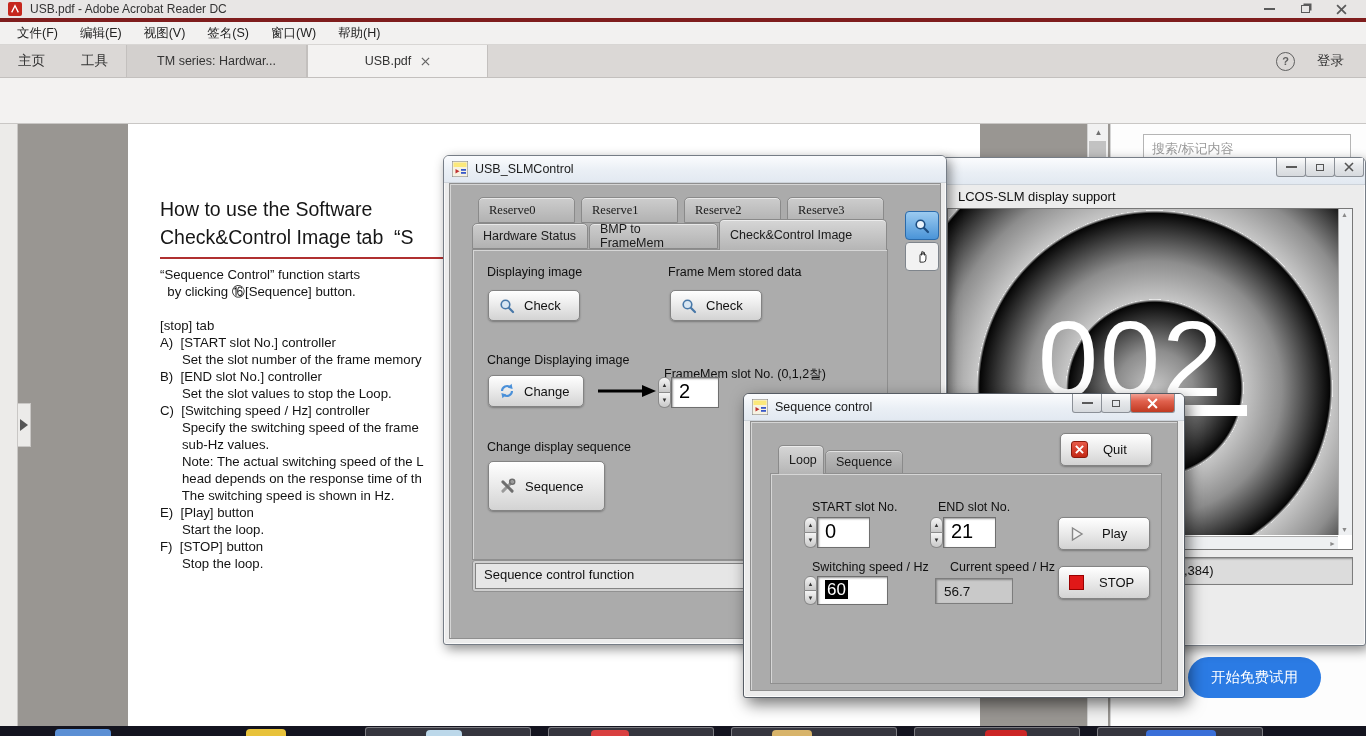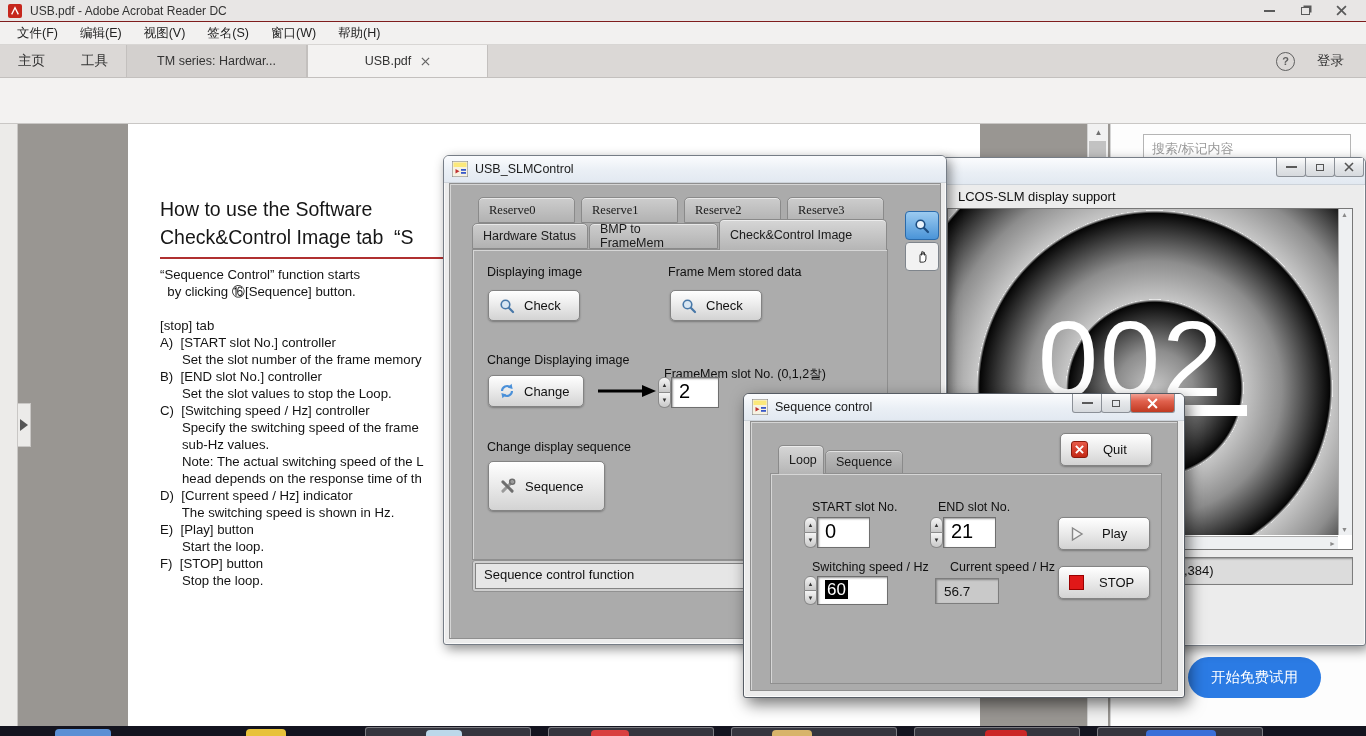--- a/index.html
+++ b/index.html
@@ -2,21 +2,21 @@
 <html><head>
 <meta charset="utf-8">
 <style>
   * { margin:0; padding:0; box-sizing:border-box; }
   html,body { width:1366px; height:736px; overflow:hidden; }
   body { font-family:"Liberation Sans", sans-serif; font-size:13px; color:#222; }
   .abs { position:absolute; }
   .screen { position:relative; width:1366px; height:736px; background:#999692; overflow:hidden; }
 
   
-  .acro-titlebar { left:0; top:0; width:1366px; height:22px; background:#e8e6e5; border-bottom:1px solid #7f1d1d; display:flex; align-items:center; padding:0 8px; gap:8px; }
+  .acro-titlebar { left:0; top:0; width:1366px; height:22px; background:#e8e6e5; border-bottom:4px solid #7f1d1d; display:flex; align-items:center; padding:0 8px; gap:8px; }
   .acro-title { font-size:12px; color:#333; }
   .pdf-logo { width:14px; height:14px; background:#c6261c; border-radius:2px; display:grid; place-items:center; }
   .winbtns { margin-left:auto; display:flex; gap:14px; align-items:center; padding-right:6px; }
   .winbtn { width:22px; height:14px; display:grid; place-items:center; cursor:default; }
   .g-min { width:11px; height:2px; background:#5a5a5a; }
   .g-restore { width:9px; height:8px; border:1.5px solid #5a5a5a; box-shadow:2px -2px 0 -0.5px #5a5a5a; }
   .acro-menubar { left:0; top:22px; width:1366px; height:23px; background:#f2f1f0; border-bottom:1px solid #d8d6d4; display:flex; align-items:center; padding-left:6px; }
   .menu-item { padding:0 11px; font-size:12.5px; color:#222; line-height:22px; }
   .acro-tabbar { left:0; top:45px; width:1366px; height:33px; background:#dbd8d6; border-bottom:1px solid #c3c0be; display:flex; align-items:stretch; }
   .navtab { padding:8px 18px; display:flex; align-items:center; font-size:13.5px; color:#333; }
@@ -286,21 +286,20 @@
         <div class="pdf-line">[stop] tab</div>
         <div class="pdf-line">A)  [START slot No.] controller</div>
         <div class="pdf-line">      Set the slot number of the frame memory</div>
         <div class="pdf-line">B)  [END slot No.] controller</div>
         <div class="pdf-line">      Set the slot values to stop the Loop.</div>
         <div class="pdf-line">C)  [Switching speed / Hz] controller</div>
         <div class="pdf-line">      Specify the switching speed of the frame</div>
         <div class="pdf-line">      sub-Hz values.</div>
         <div class="pdf-line">      Note: The actual switching speed of the L</div>
         <div class="pdf-line">      head depends on the response time of th</div>
-        <div class="pdf-line">D)  [Current speed / Hz] indicator</div>
         <div class="pdf-line">      The switching speed is shown in Hz.</div>
         <div class="pdf-line">E)  [Play] button</div>
         <div class="pdf-line">      Start the loop.</div>
         <div class="pdf-line">F)  [STOP] button</div>
         <div class="pdf-line">      Stop the loop.</div>
       </div>
   </div>
 
   <div class="abs acro-vsb">
     <span class="sb-btn">▲</span>
@@ -502,21 +501,21 @@
     <span style="margin-left:8px;">Play</span>
   </div>
 
   <div class="lv-label" style="left:812px; top:560px;">Switching speed / Hz</div>
   <div class="lv-label" style="left:950px; top:560px;">Current speed / Hz</div>
   <div class="lv-spin" style="left:804px; top:576px; height:29px;">
     <span>▲</span>
     <span>▼</span>
   </div>
   <div class="lv-field" style="left:817px; top:576px; width:71px; height:29px; font-size:17px; padding-top:3px;"><span style="background:#000; color:#fff; padding:0 2px;">60</span></div>
-  <div class="lv-ind" style="left:935px; top:578px; width:64px; height:26px;">56.7</div>
+  <div class="lv-ind" style="left:935px; top:578px; width:78px; height:26px;">56.7</div>
 
   <div class="lv-btn" style="left:1058px; top:566px; width:92px; height:33px;">
     <span style="width:15px; height:15px; background:#e01818; border:1px solid #900;"></span>
     <span style="margin-left:6px;">STOP</span>
   </div>
 
   <div class="abs taskbar"></div>
   <div class="tb-blob" style="left:55px; width:56px; background:#5b8fd4;"></div>
   <div class="tb-blob" style="left:246px; width:40px; background:#e8c23a;"></div>
   <div class="tb-item" style="left:365px; width:166px;">

